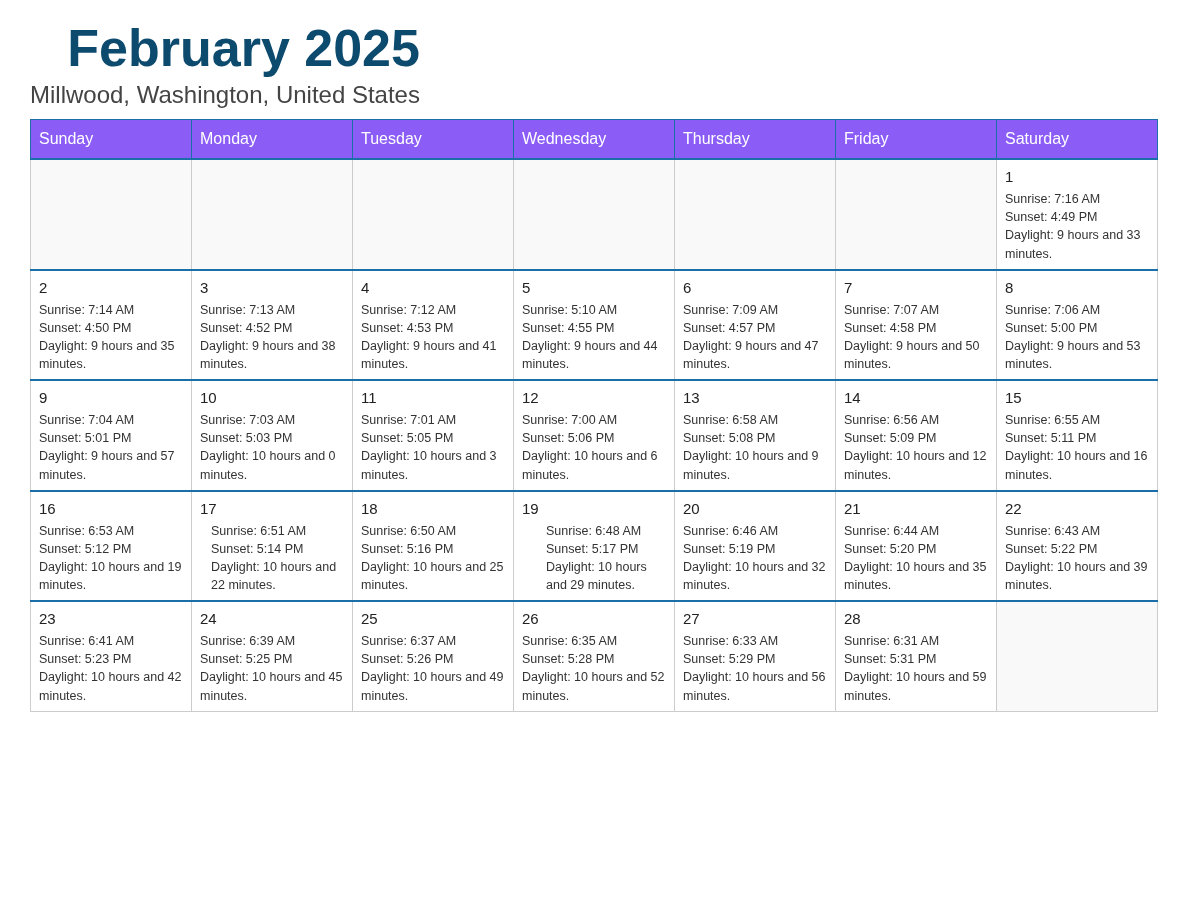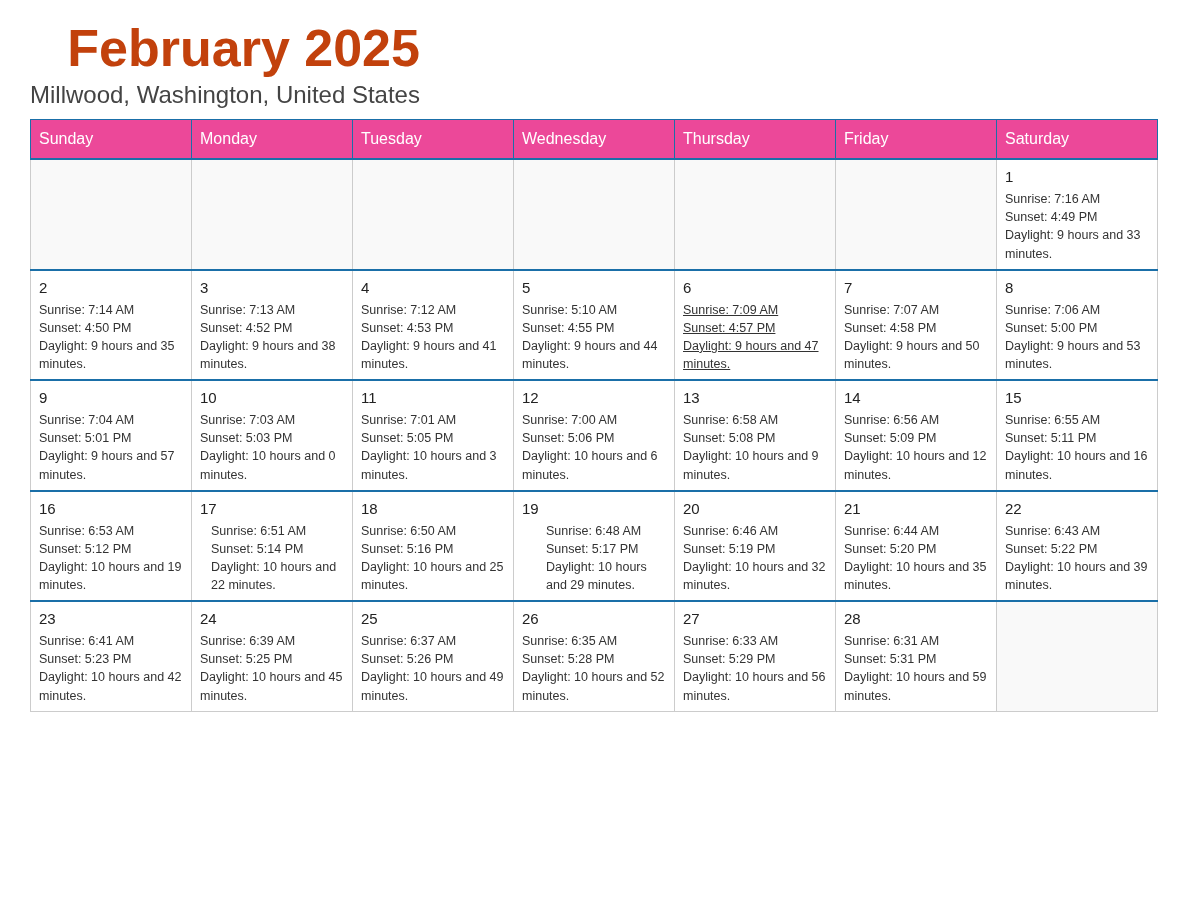--- a/index.html
+++ b/index.html
@@ -44,35 +44,35 @@
       font-weight: bold;
       color: #1a6fa8;
       margin-left: 2px;
     }
     .title-section {
       text-align: right;
     }
     .month-title {
       font-size: 52px;
       font-weight: bold;
-      color: #c2410c;
+      color: #0c4a6e;
       line-height: 1.1;
     }
     .location-title {
       font-size: 24px;
       color: #444;
       margin-top: 4px;
     }
     .calendar {
       width: 100%;
       border-collapse: collapse;
       margin-top: 10px;
     }
     .calendar th {
-      background-color: #ec4899;
+      background-color: #8b5cf6;
       color: #fff;
       font-size: 16px;
       font-weight: normal;
       padding: 10px 8px;
       text-align: left;
       border: 1px solid #1a6fa8;
     }
     .calendar td {
       vertical-align: top;
       border: 1px solid #ccc;
@@ -159,21 +159,21 @@
 Daylight: 9 hours and 41 minutes.</div>
         </td>
         <td>
           <span class="day-number">5</span>
           <div class="day-info" style="white-space: pre-line;">Sunrise: 5:10 AM
 Sunset: 4:55 PM
 Daylight: 9 hours and 44 minutes.</div>
         </td>
         <td>
           <span class="day-number">6</span>
-          <div class="day-info" style="white-space: pre-line; text-decoration: underline;">Sunrise: 7:09 AM
+          <div class="day-info" style="white-space: pre-line;">Sunrise: 7:09 AM
 Sunset: 4:57 PM
 Daylight: 9 hours and 47 minutes.</div>
         </td>
         <td>
           <span class="day-number">7</span>
           <div class="day-info" style="white-space: pre-line;">Sunrise: 7:07 AM
 Sunset: 4:58 PM
 Daylight: 9 hours and 50 minutes.</div>
         </td>
         <td>

